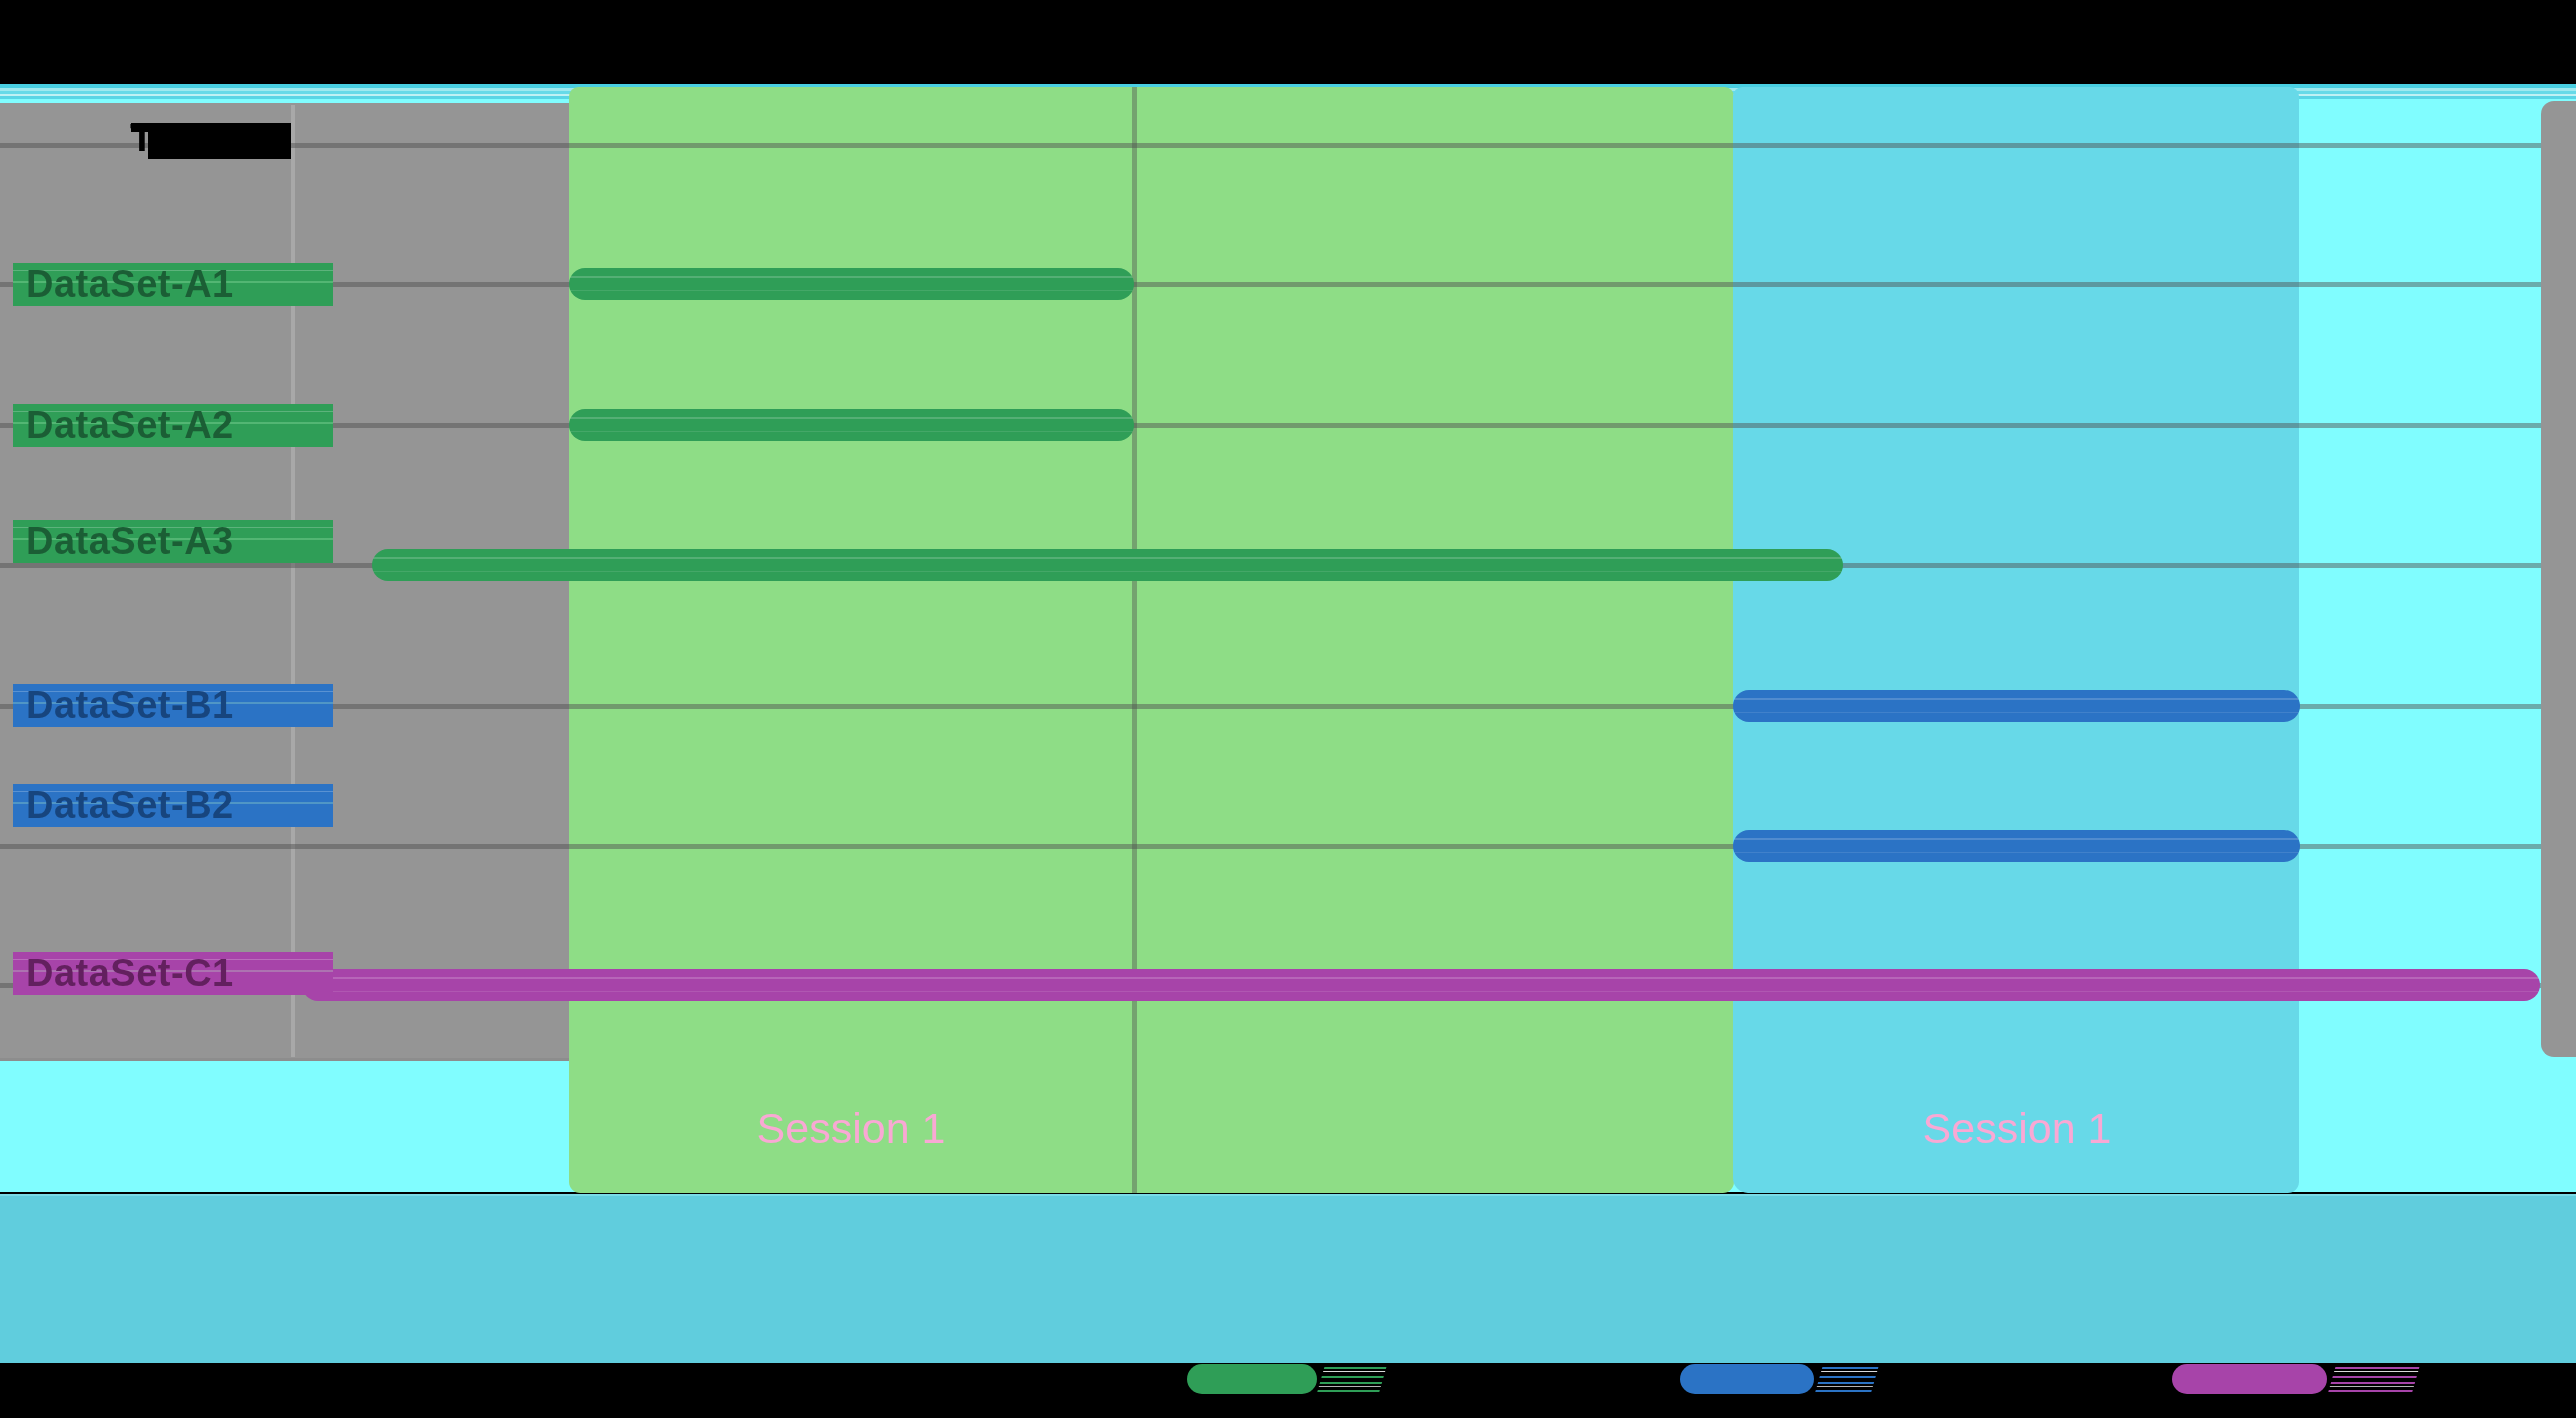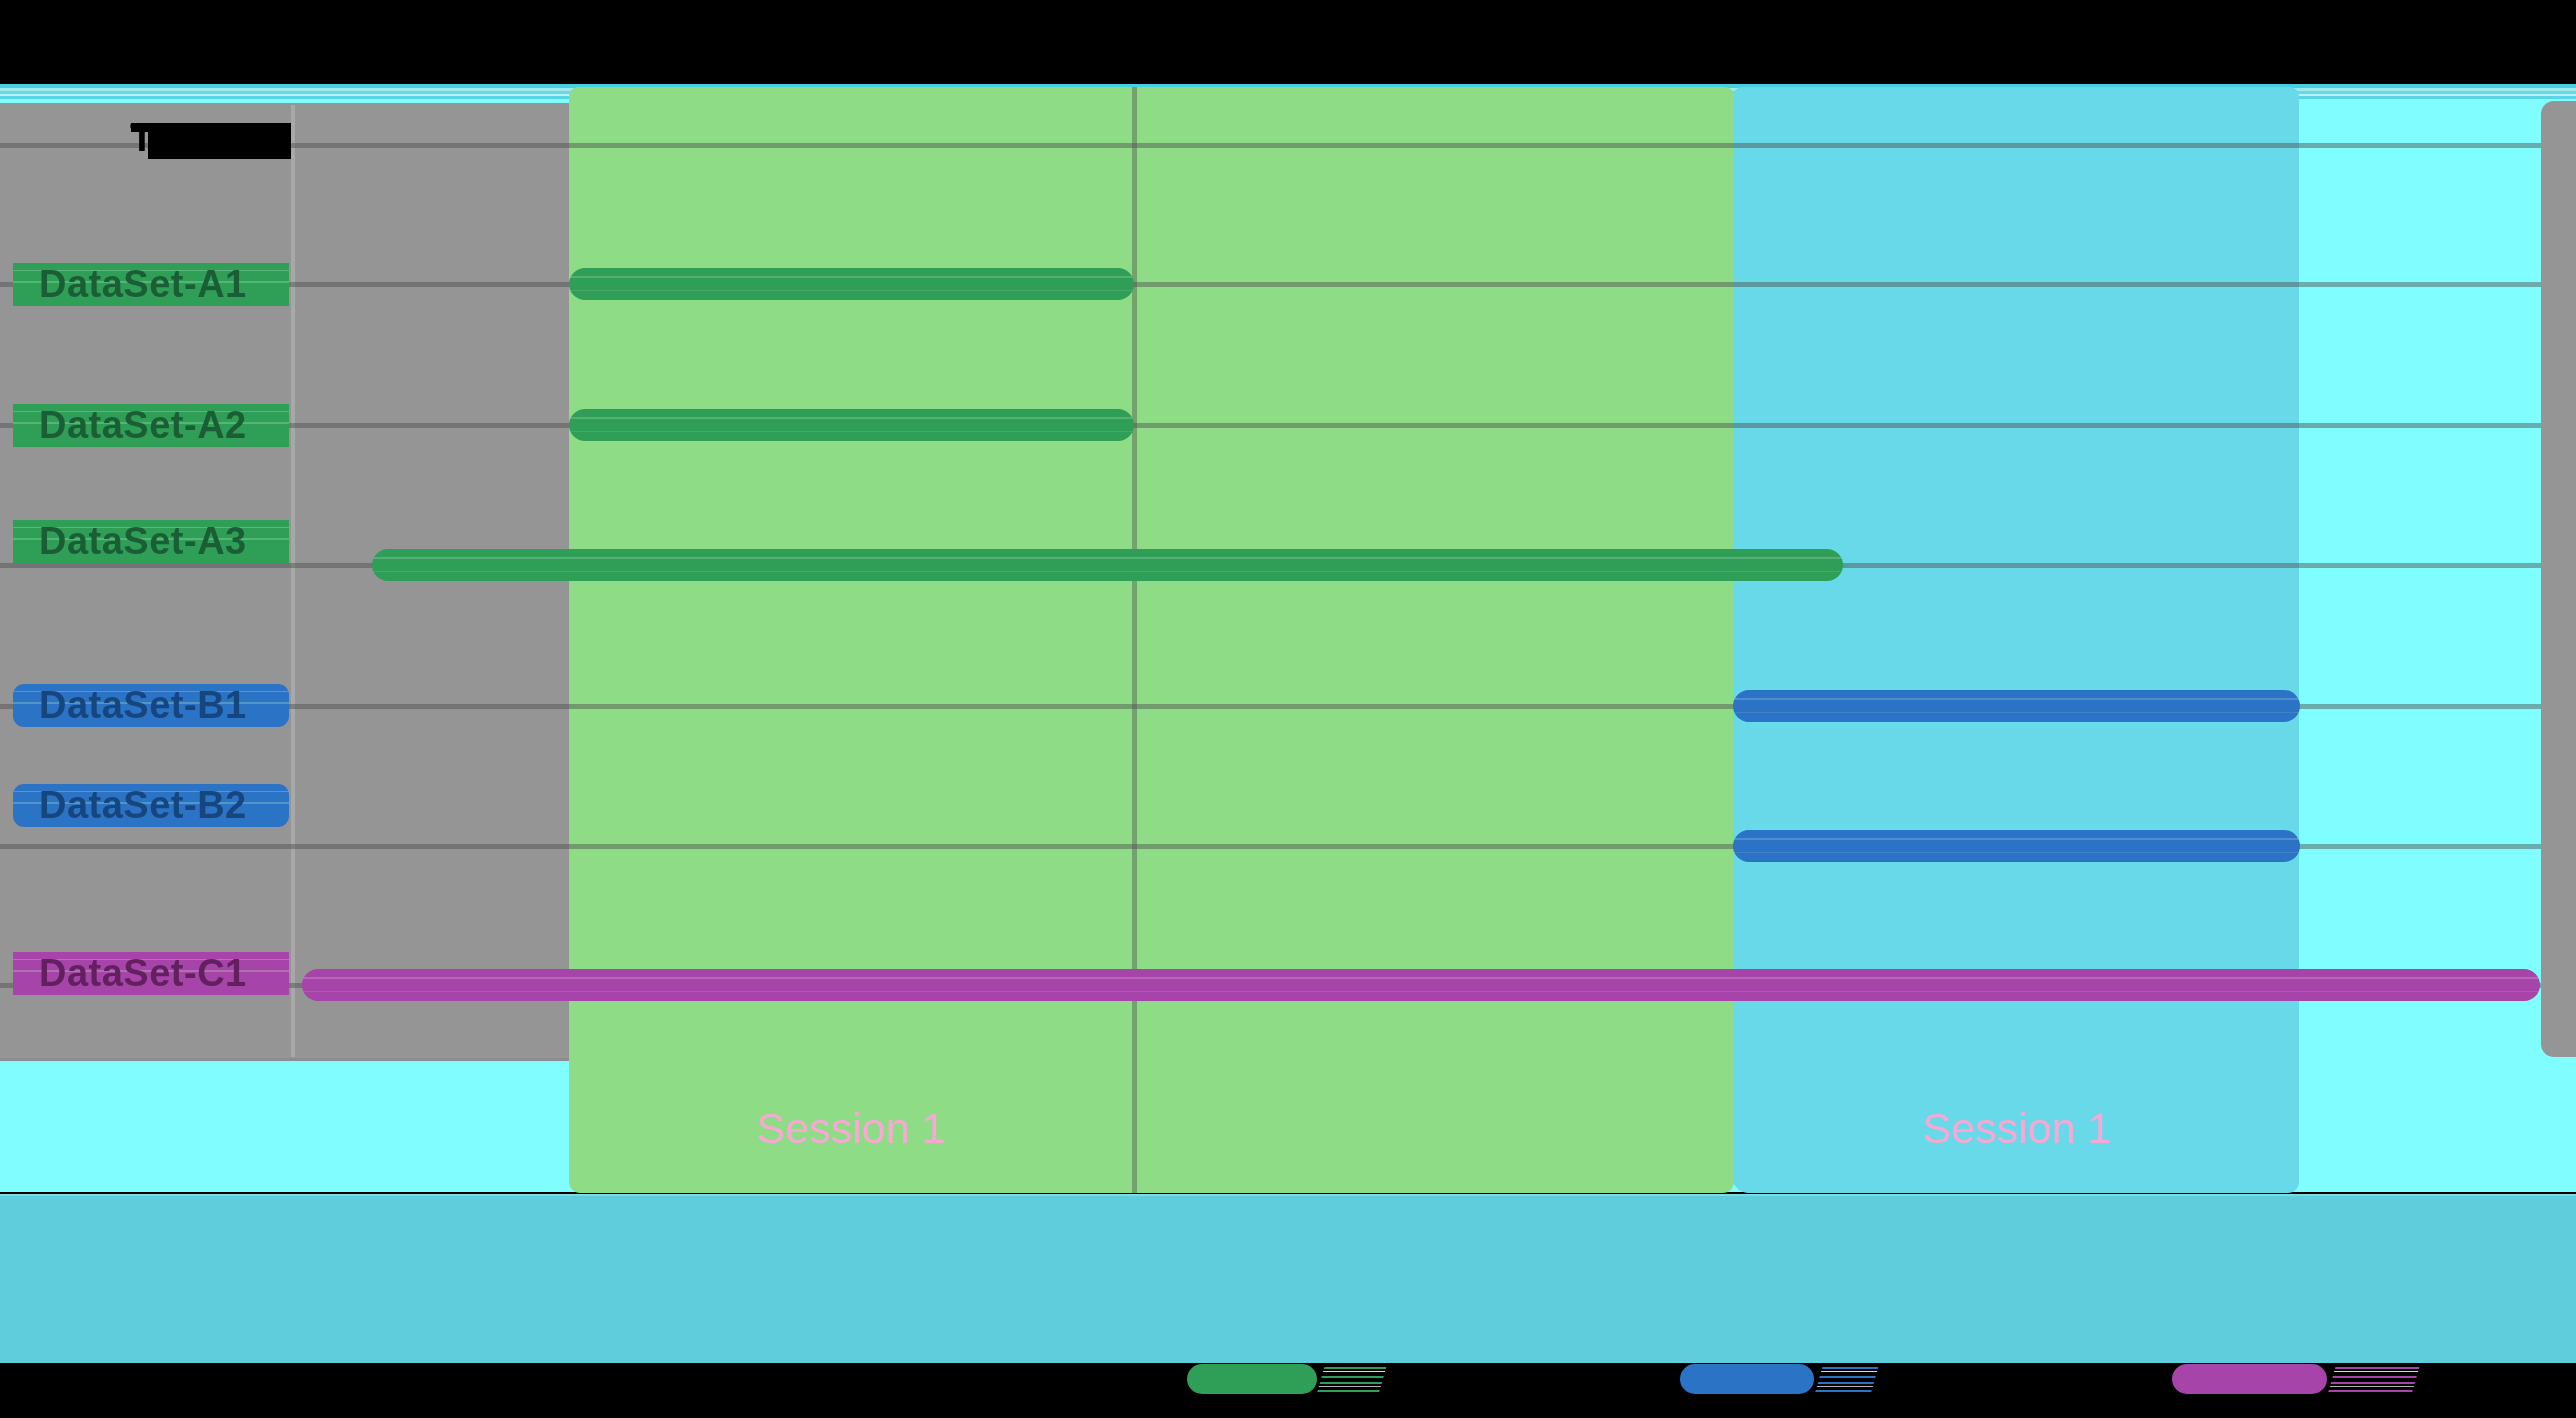--- a/index.html
+++ b/index.html
@@ -27,28 +27,28 @@
   .vgrid{left:1132px;top:87px;width:4.7px;height:1106px;background:rgba(82,82,82,0.42);}
 
   .bar{height:32px;border-radius:16px;
     background-image:repeating-linear-gradient(to bottom,
       rgba(255,255,255,0) 0 8.4px,rgba(255,255,255,0.18) 8.4px 10.3px,
       rgba(255,255,255,0) 10.3px 21.6px,rgba(255,255,255,0.10) 21.6px 23.5px,rgba(255,255,255,0) 23.5px 32px);}
   .bar-green{background-color:#2f9e57;}
   .bar-blue{background-color:#2b73c5;}
   .bar-magenta{background-color:#a744a9;}
 
-  .badge{left:13px;width:276px;height:43px;display:flex;align-items:center;
-    padding-left:26px;box-sizing:border-box;font-size:38px;font-weight:bold;
+  .badge{left:13px;width:320px;height:43px;display:flex;align-items:center;
+    padding-left:13px;box-sizing:border-box;font-size:38px;font-weight:bold;
     letter-spacing:0.5px;white-space:nowrap;overflow:hidden;
     background-image:repeating-linear-gradient(to bottom,
       rgba(255,255,255,0) 0 6.6px,rgba(255,255,255,0.22) 6.6px 8.4px,
       rgba(255,255,255,0) 8.4px 18px,rgba(190,255,200,0.25) 18px 20px,rgba(255,255,255,0) 20px 43px);}
   .badge-green{background-color:#2f9e57;color:#1b5e35;}
-  .badge-blue{background-color:#2b73c5;color:#17457e;border-radius:11px;}
+  .badge-blue{background-color:#2b73c5;color:#17457e;}
   .badge-magenta{background-color:#a744a9;color:#63205f;}
 
   #header-label{left:130px;top:116px;font-size:39px;color:#000;font-weight:bold;}
   #header-redaction{left:148px;top:123px;width:143px;height:36px;background:#000;}
   #header-redaction-tab{left:131px;top:123px;width:19px;height:9.4px;background:#000;}
 
   .session-label{top:1104px;font-size:43px;color:#f9a8d4;transform:translateX(-50%);white-space:nowrap;}
 
   .legend-pill{top:1364px;height:30px;border-radius:15px;}
   .legend-stripes{top:1364px;height:30px;transform:skewX(-16deg);

